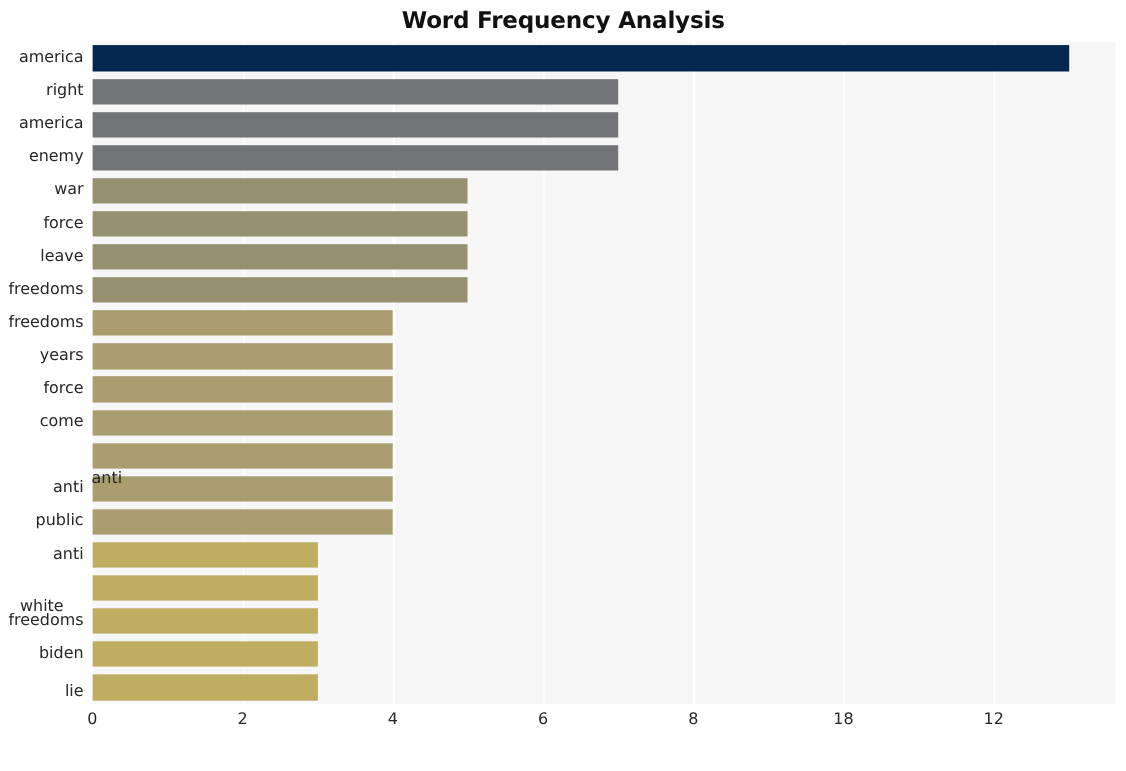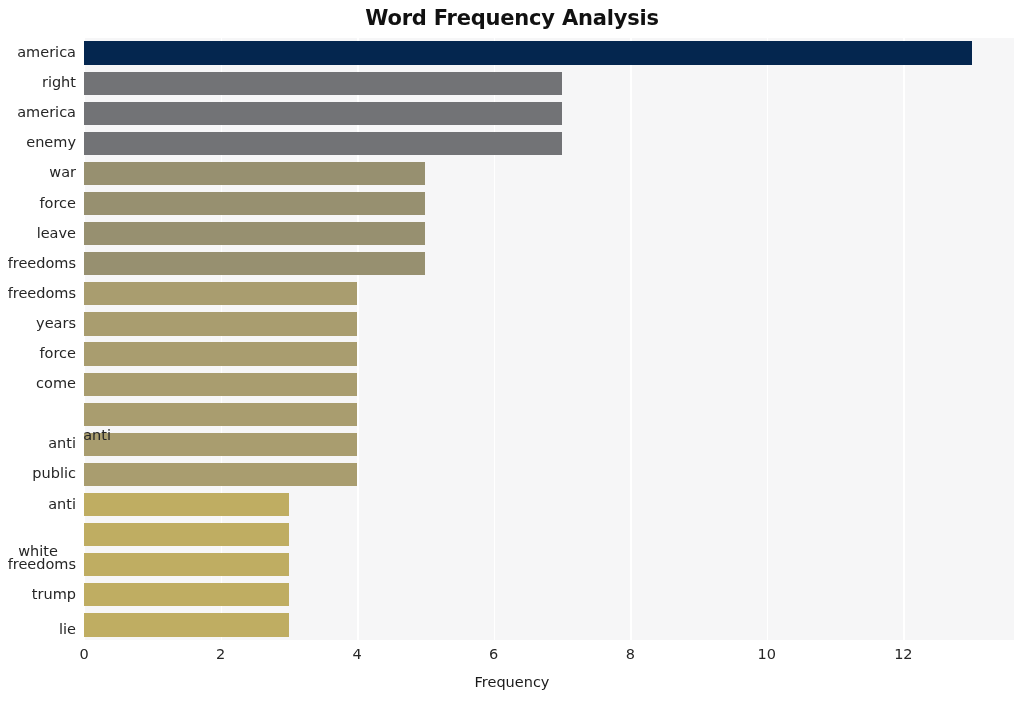--- a/index.html
+++ b/index.html
@@ -203,29 +203,28 @@
       <div class="ylabel-wrap" style="top: 246.85px;">freedoms</div>
       <div class="ylabel-wrap" style="top: 276.95px;">years</div>
       <div class="ylabel-wrap" style="top: 307.05px;">force</div>
       <div class="ylabel-wrap" style="top: 337.15px;">come</div>
       <div class="ylabel-wrap" style="top: 389px; padding-left: 35px;">anti</div>
       <div class="ylabel-wrap" style="top: 397.35px;">anti</div>
       <div class="ylabel-wrap" style="top: 427.45px;">public</div>
       <div class="ylabel-wrap" style="top: 457.55px;">anti</div>
       <div class="ylabel-wrap" style="top: 505px; text-align: center;">white</div>
       <div class="ylabel-wrap" style="top: 517.75px;">freedoms</div>
-      <div class="ylabel-wrap" style="top: 547.85px;">trump</div>
+      <div class="ylabel-wrap" style="top: 547.85px;">biden</div>
       <div class="ylabel-wrap" style="top: 583px;">lie</div>
     </div>
 
   <div id="x-axis-labels">
       <div class="xlabel" style="left: 84px;">0</div>
       <div class="xlabel" style="left: 220.564px;">2</div>
       <div class="xlabel" style="left: 357.128px;">4</div>
       <div class="xlabel" style="left: 493.692px;">6</div>
       <div class="xlabel" style="left: 630.256px;">8</div>
-      <div class="xlabel" style="left: 766.819px;">10</div>
+      <div class="xlabel" style="left: 766.819px;">18</div>
       <div class="xlabel" style="left: 903.383px;">12</div>
     </div>
 
-  <div id="x-axis-title">Frequency</div>
 
 </div>
 
 </body></html>

